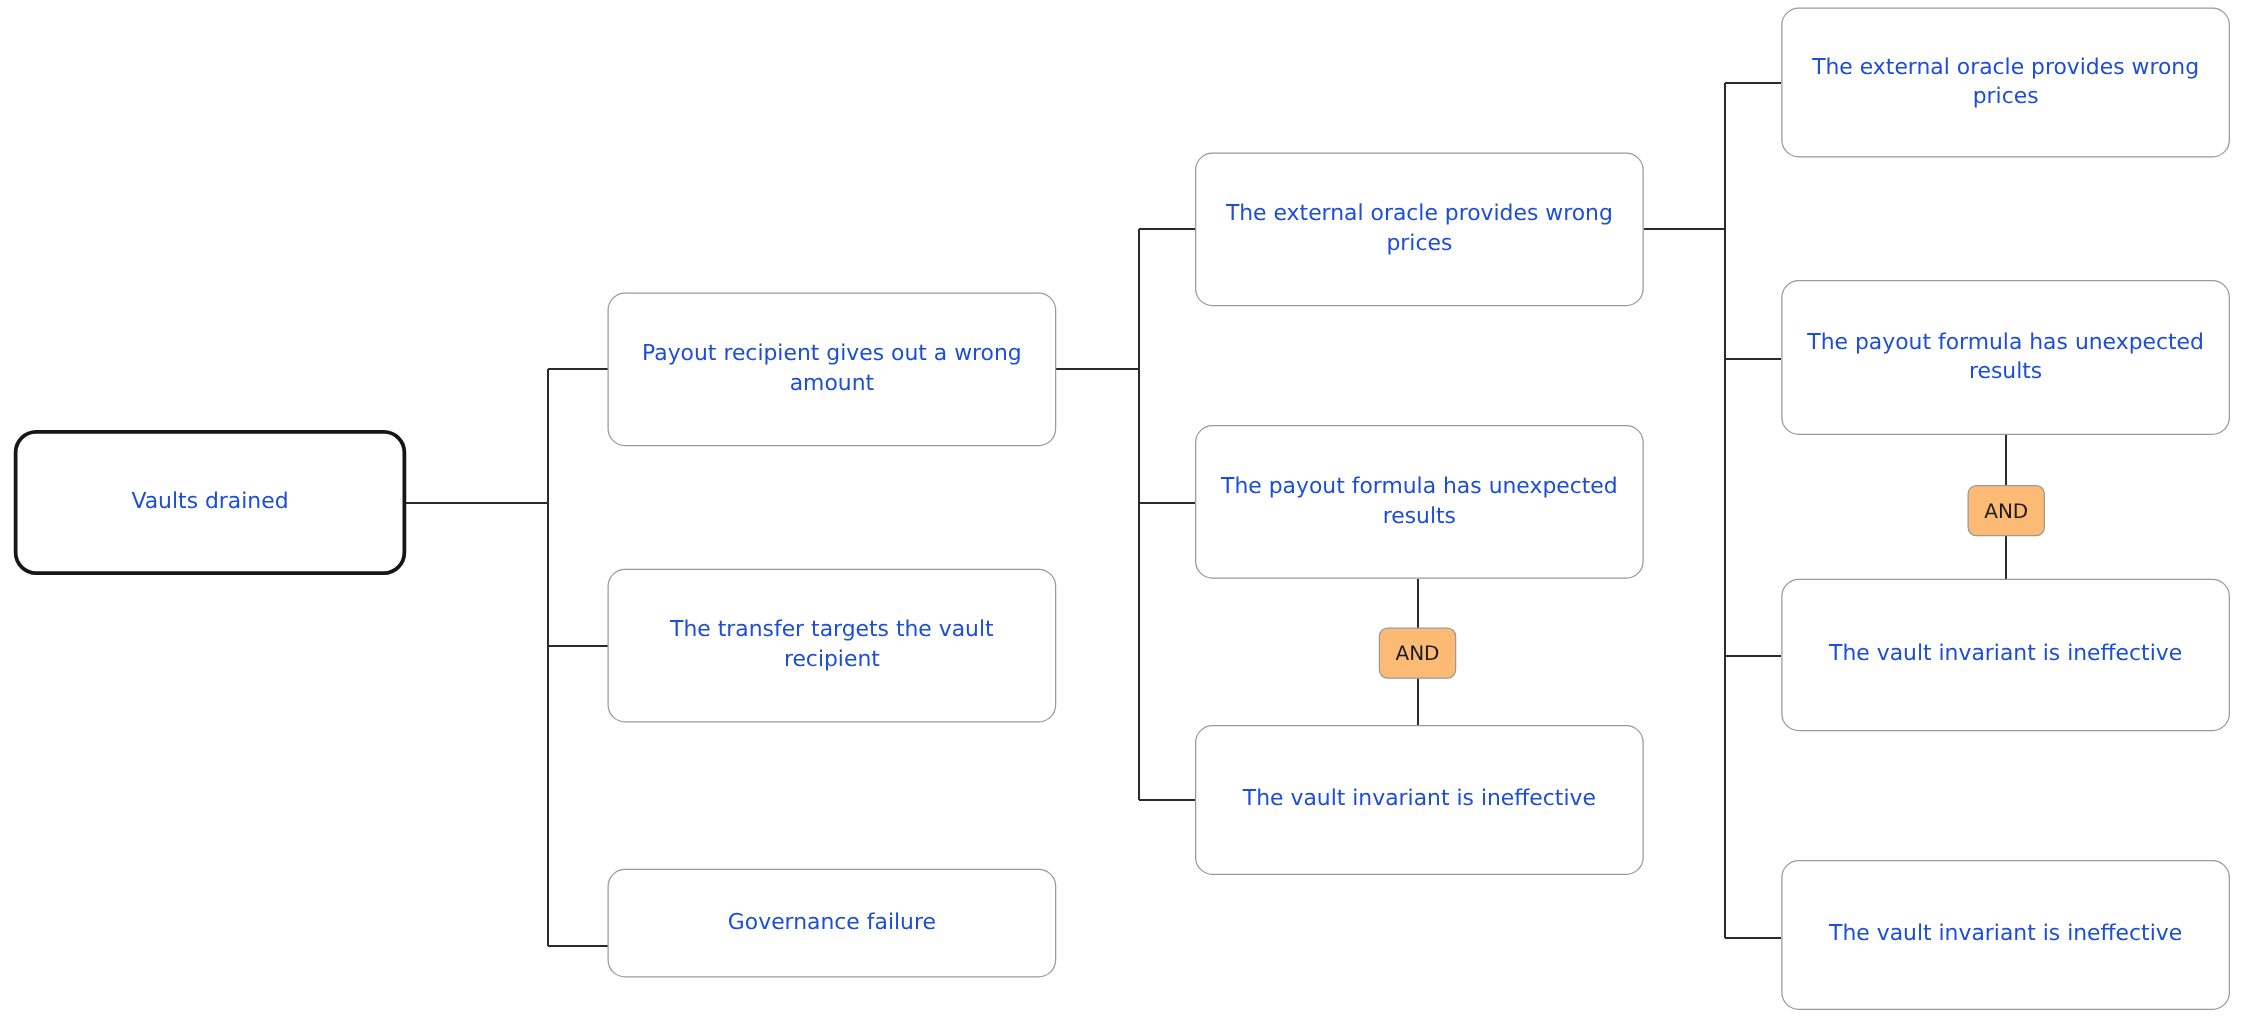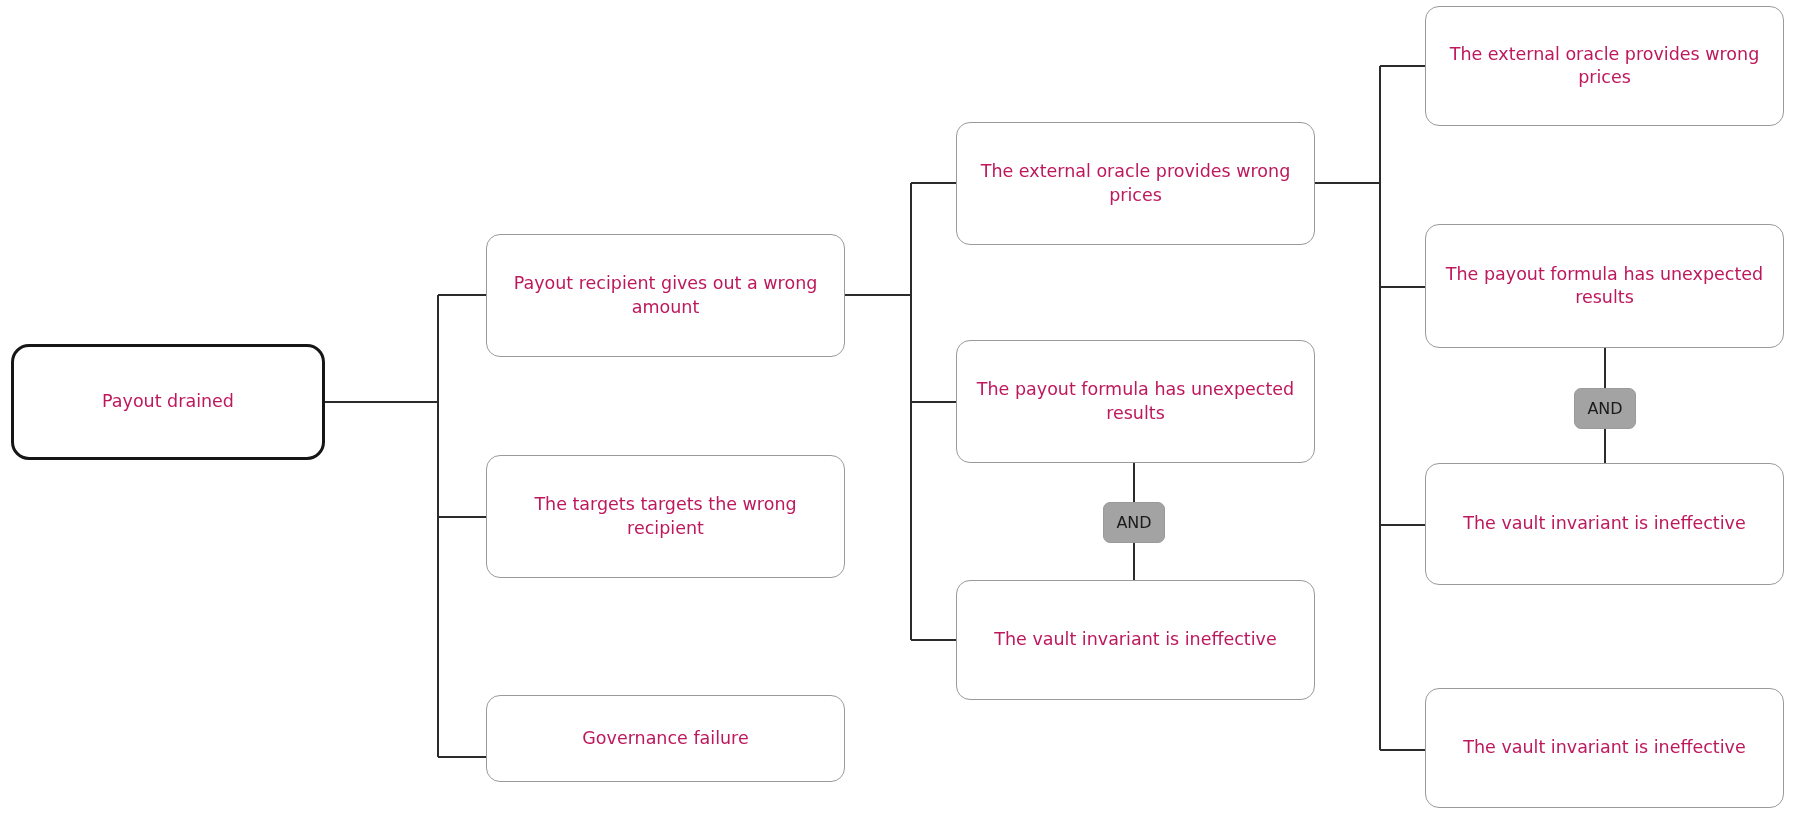--- a/index.html
+++ b/index.html
@@ -28,38 +28,38 @@
   .node {
     position: absolute;
     box-sizing: border-box;
     background: #ffffff;
     border: 1px solid #9a9a9a;
     border-radius: 14px;
     display: flex;
     align-items: center;
     justify-content: flex-end;
     text-align: center;
-    color: #be185d;
+    color: #1d4ed8;
     font-size: 17.5px;
     line-height: 1.32;
     padding: 6px 16px;
     z-index: 2;
   }
   .node.root {
     border: 3.5px solid #161616;
     border-radius: 18px;
   }
   .node-label {
     display: block;
     width: 100%;
   }
   .gate {
     position: absolute;
     box-sizing: border-box;
-    background: #a3a3a3;
+    background: #fdba74;
     border: 1px solid #9a9a9a;
     border-radius: 7px;
     display: flex;
     align-items: center;
     justify-content: center;
     color: #1b1b1b;
     font-size: 16px;
     z-index: 3;
   }
 </style>
@@ -90,28 +90,28 @@
       <line x1="1380" y1="66" x2="1425" y2="66"></line>
       <line x1="1380" y1="287" x2="1425" y2="287"></line>
       <line x1="1380" y1="525" x2="1425" y2="525"></line>
       <line x1="1380" y1="750" x2="1425" y2="750"></line>
 
       <line x1="1605" y1="348" x2="1605" y2="463"></line>
     </g>
   </svg>
 
   <div class="node root" style="left:11px; top:344px; width:314px; height:116px;">
-    <span class="node-label">Payout drained</span>
+    <span class="node-label">Vaults drained</span>
   </div>
 
   <div class="node" style="left:486px; top:234px; width:359px; height:123px;">
     <span class="node-label">Payout recipient gives out a wrong amount</span>
   </div>
   <div class="node" style="left:486px; top:455px; width:359px; height:123px;">
-    <span class="node-label">The targets targets the wrong recipient</span>
+    <span class="node-label">The transfer targets the vault recipient</span>
   </div>
   <div class="node" style="left:486px; top:695px; width:359px; height:87px;">
     <span class="node-label">Governance failure</span>
   </div>
 
   <div class="node" style="left:956px; top:122px; width:359px; height:123px;">
     <span class="node-label">The external oracle provides wrong prices</span>
   </div>
   <div class="node" style="left:956px; top:340px; width:359px; height:123px;">
     <span class="node-label">The payout formula has unexpected results</span>

